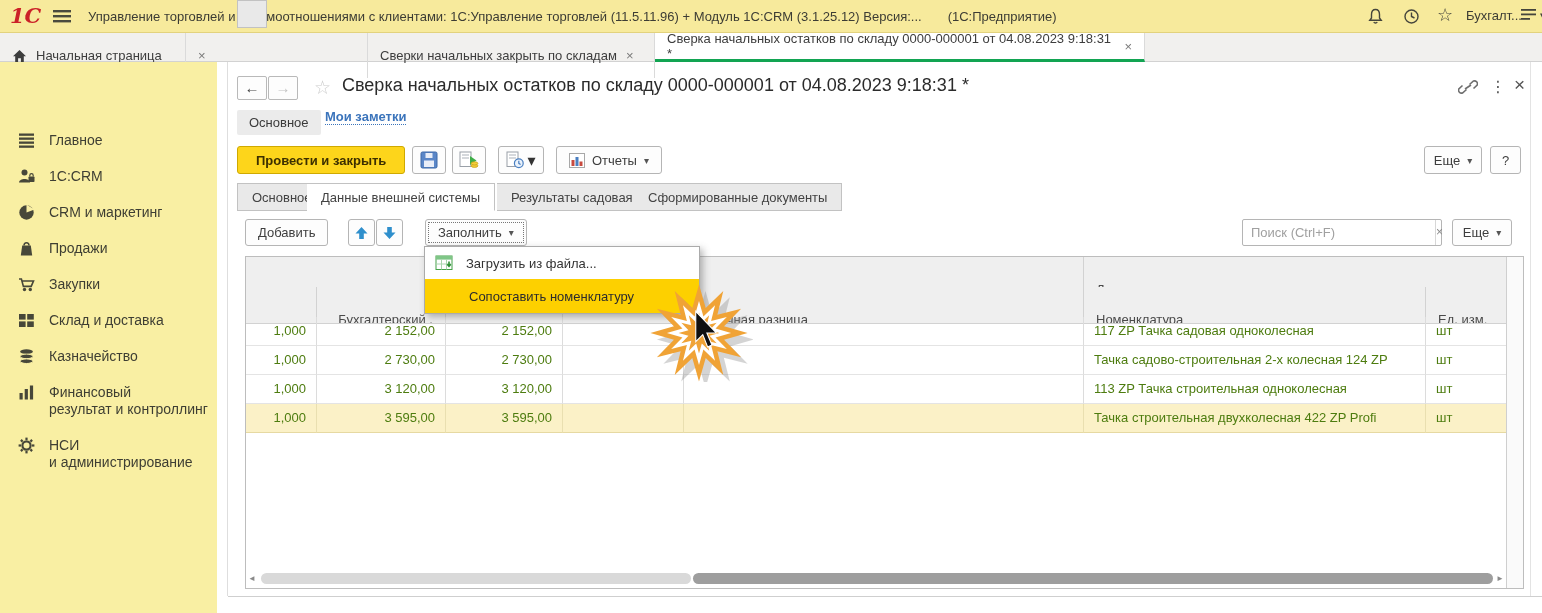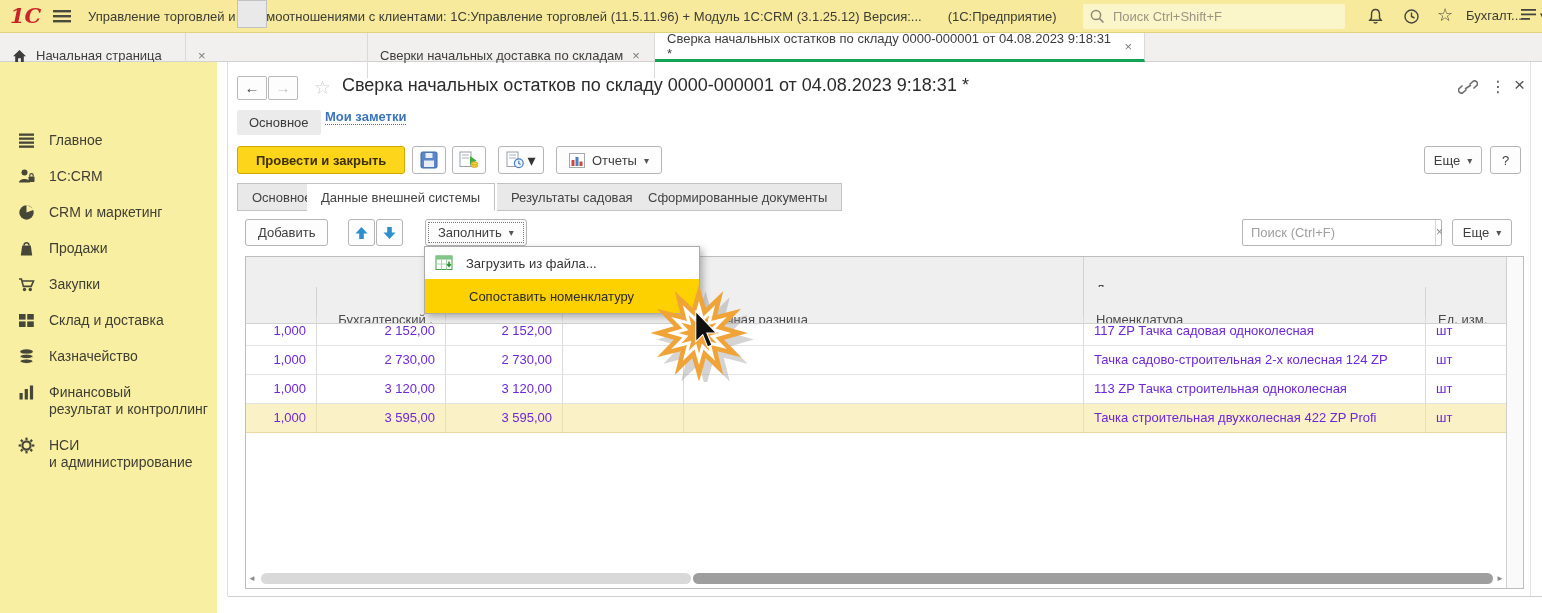--- a/index.html
+++ b/index.html
@@ -37,21 +37,21 @@
   .btn-yellow{background:#fdd51b;border:1px solid #cfa900;color:#3c2f00;font-weight:700;}
   .focus-dotted{outline:1px dotted #777;outline-offset:-4px;}
   
   .ftab{top:0;height:28px;line-height:28px;padding:0 14px;box-sizing:border-box;font-size:13px;color:#434343;background:#e9e9e9;border:1px solid #c2c2c2;border-left:none;}
   .ftab.first{border-left:1px solid #c2c2c2;}
   .ftab.active{background:#ffffff;border-bottom:1px solid #ffffff;}
   
   .grid{left:245px;top:256px;width:1279px;height:333px;border:1px solid #bdbdbd;box-sizing:border-box;background:#fff;}
   .grow{display:flex;height:29px;line-height:28px;}
   .hrow{display:flex;height:30px;line-height:29px;background:#efefef;}
-  .cell{box-sizing:border-box;border-right:1px solid #dcdcdc;border-bottom:1px solid #e4e4e4;font-size:13px;color:#6d28d9;padding:0 10px;overflow:hidden;white-space:nowrap;}
+  .cell{box-sizing:border-box;border-right:1px solid #dcdcdc;border-bottom:1px solid #e4e4e4;font-size:13px;color:#4d7c0f;padding:0 10px;overflow:hidden;white-space:nowrap;}
   .hcell{box-sizing:border-box;border-right:1px solid #d2d2d2;border-bottom:1px solid #d2d2d2;font-size:13px;color:#4a4a4a;background:#efefef;padding:18px 12px;overflow:hidden;white-space:nowrap;}
   .c1{width:71px;text-align:right;}
   .c2{width:129px;text-align:right;}
   .c3{width:117px;text-align:right;}
   .c4{width:121px;}
   .c5{width:400px;}
   .c6{width:342px;}
   .c7{width:80px;}
   .rowsel .cell{background:#fbf1c7;border-right-color:#e9dfb0;border-bottom-color:#e6d9a2;}
   .vscroll{position:absolute;right:0;top:0;width:17px;height:331px;border-left:1px solid #cfcfcf;background:#fafafa;box-sizing:border-box;}
@@ -82,27 +82,20 @@
       <svg width="20" height="16">
         <rect x="1" y="2" width="18" height="2.4" fill="#4a4a3e"></rect>
           <rect x="1" y="7" width="18" height="2.4" fill="#4a4a3e"></rect>
           <rect x="1" y="12" width="18" height="2.4" fill="#4a4a3e"></rect>
       </svg>
     </div>
     <div class="abs tb-title nowrap">
       <span class="nowrap">Управление торговлей и взаимоотношениями с клиентами: 1С:Управление торговлей (11.5.11.96) + Модуль 1С:CRM (3.1.25.12) Версия:...</span>
       <span>(1С:Предприятие)</span>
     </div>
-    <div class="abs tb-search">
-      <svg width="17" height="17" style="margin-right:5px">
-        <circle cx="7" cy="7" r="4.6" fill="none" stroke="#8f8a77" stroke-width="1.5"></circle>
-        <line x1="10.4" y1="10.4" x2="14.5" y2="14.5" stroke="#8f8a77" stroke-width="1.5"></line>
-      </svg>
-      <input placeholder="Поиск Ctrl+Shift+F" style="">
-    </div>
     <div class="abs" style="left:1366px;top:7px;">
       <svg width="19" height="19">
         <path d="M9.5,2.5 C6.5,2.5 5.5,5 5.5,7.6 L5.5,11 L3.8,13.2 H15.2 L13.5,11 L13.5,7.6 C13.5,5 12.5,2.5 9.5,2.5 Z" fill="none" stroke="#45453c" stroke-width="1.4"></path>
         <path d="M7.8,15 A1.9,1.9 0 0 0 11.2,15" fill="none" stroke="#45453c" stroke-width="1.4"></path>
       </svg>
     </div>
     <div class="abs" style="left:1402px;top:7px;">
       <svg width="19" height="19">
         <circle cx="9.5" cy="9.5" r="6.5" fill="none" stroke="#45453c" stroke-width="1.4"></circle>
         <path d="M9.5,5.5 L9.5,9.5 L12.5,11" fill="none" stroke="#45453c" stroke-width="1.4"></path>
@@ -126,21 +119,21 @@
     <div class="abs wtab" style="left:0;width:186px;">
       <svg width="15" height="14">
         <path d="M7.5,1 L14,7.2 H11.8 V13 H8.9 V9.2 H6.1 V13 H3.2 V7.2 H1 Z" fill="#3d3d3d"></path>
       </svg>
       <span>Начальная страница</span>
     </div>
     <div class="abs wtab" style="left:186px;width:182px;">
       <span class="x">×</span>
     </div>
     <div class="abs wtab" style="left:368px;width:287px;">
-      <span>Сверки начальных доставка по складам</span>
+      <span>Сверки начальных закрыть по складам</span>
       <span class="x">×</span>
     </div>
     <div class="abs wtab active" style="left:655px;width:490px;">
       <span>Сверка начальных остатков по складу 0000-000001 от 04.08.2023 9:18:31 *</span>
       <span class="x">×</span>
     </div>
   </div>
 
   <div class="abs sidebar">
     <div class="abs side-item" style="top:70px;">

